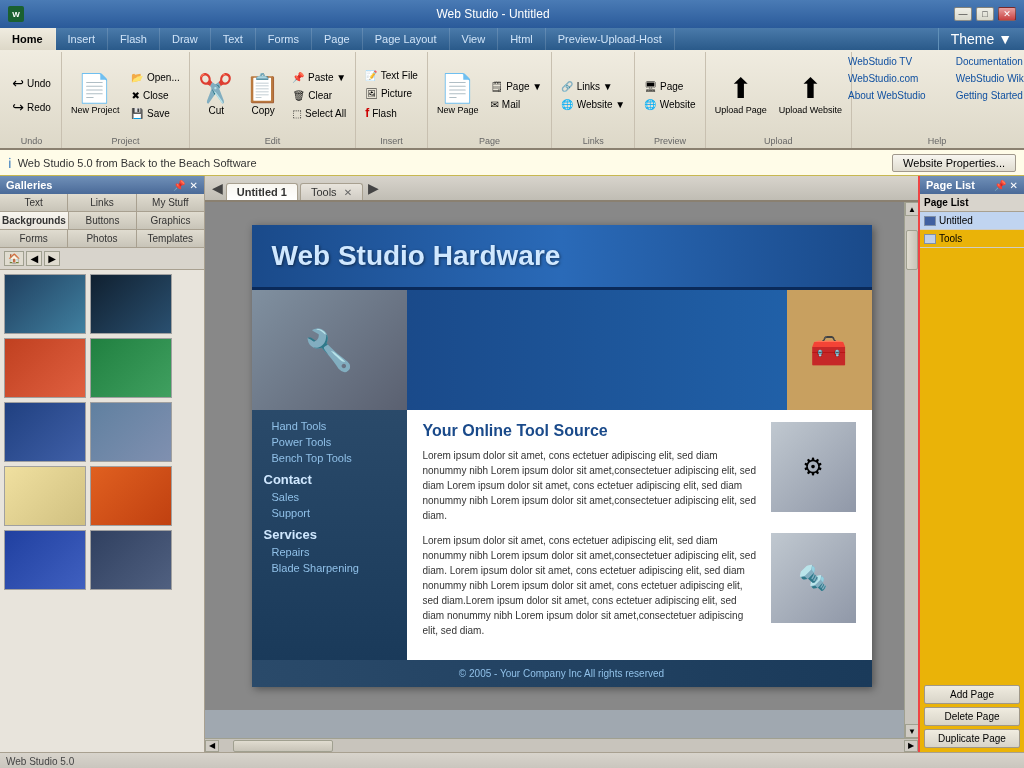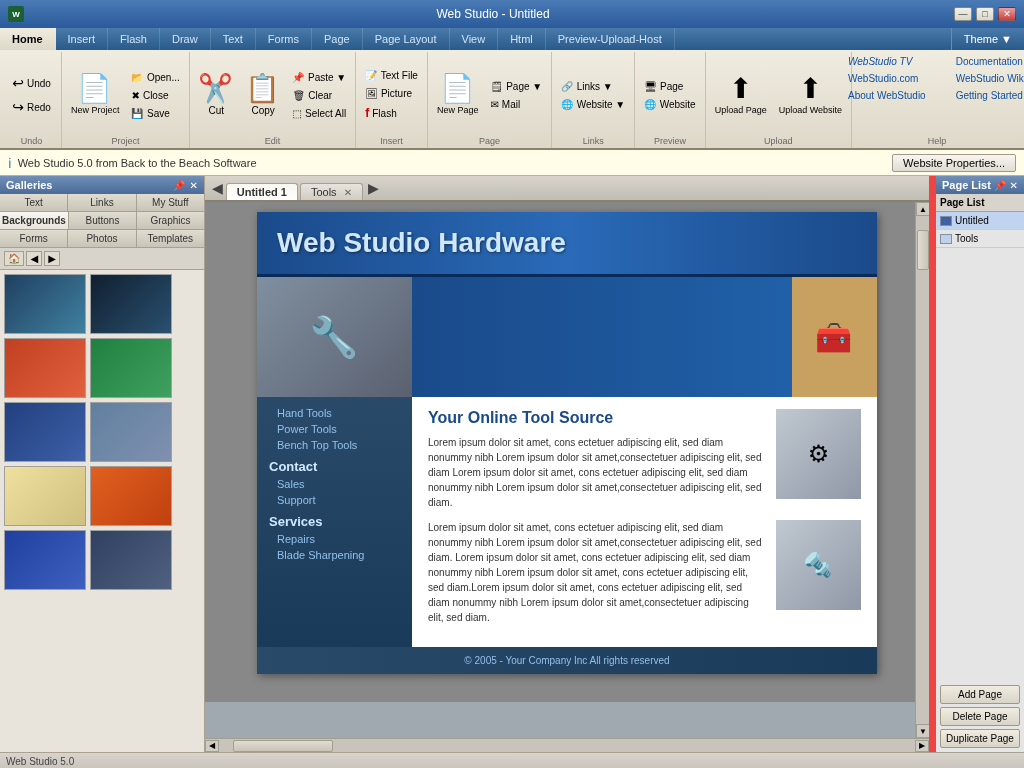--- a/index.html
+++ b/index.html
@@ -189,23 +189,23 @@
     .page-tab.active { background: linear-gradient(to bottom, #f8f6f0, #ffffff); font-weight: bold; }
     .tab-close { background: none; border: none; cursor: pointer; color: #666; margin-left: 4px; font-size: 10px; }
     #canvas-scroll {
       flex: 1;
       overflow: auto;
       position: relative;
     }
 
     
     #right-panel {
-      width: 95px;
-      background: #e5e5e5;
-      border-left: 7px solid #ef4444;
+      width: 106px;
+      background: #eab308;
+      border-left: 2px solid #ef4444;
       display: flex;
       flex-direction: column;
       flex-shrink: 0;
     }
     #page-list-header {
       background: linear-gradient(to bottom, #7090b8, #4a6a98);
       color: white;
       font-size: 11px;
       font-weight: bold;
       padding: 3px 6px;
@@ -314,21 +314,21 @@
       padding: 8px;
       font-size: 10px;
       clear: both;
     }
 
     
     .ribbon-theme {
       background: linear-gradient(to bottom, #4a7aaa, #2a5a8a);
       color: white;
       padding: 2px 12px;
-      font-size: 11px;
+      font-size: 14px;
       display: flex;
       align-items: center;
       cursor: pointer;
       height: 22px;
       border-left: 1px solid #6090b8;
     }
     .ribbon-tab {
       padding: 3px 12px;
       font-size: 11px;
       cursor: pointer;
@@ -576,21 +576,21 @@
       </div>
     </div>
     <div class="ribbon-group-label">Upload</div>
   </div>
 
   <div class="ribbon-group" style="flex:1;border-right:none;">
     <div class="ribbon-buttons" style="flex-wrap:wrap;align-content:flex-start;gap:0;">
       <div style="display:flex;flex-direction:column;gap:0;flex:1;">
         <div style="display:flex;gap:20px;">
           <div style="display:flex;flex-direction:column;gap:2px;">
-            <a class="rb-small" style="color:#1050a0;text-decoration:none;padding:1px 4px;font-style:italic;">WebStudio TV</a>
+            <a class="rb-small" style="color:#1050a0;text-decoration:none;padding:1px 4px;">WebStudio TV</a>
             <a class="rb-small" style="color:#1050a0;text-decoration:none;padding:1px 4px;">WebStudio.com</a>
             <a class="rb-small" style="color:#1050a0;text-decoration:none;padding:1px 4px;">About WebStudio</a>
           </div>
           <div style="display:flex;flex-direction:column;gap:2px;">
             <a class="rb-small" style="color:#1050a0;text-decoration:none;padding:1px 4px;">Documentation</a>
             <a class="rb-small" style="color:#1050a0;text-decoration:none;padding:1px 4px;">WebStudio Wiki</a>
             <a class="rb-small" style="color:#1050a0;text-decoration:none;padding:1px 4px;">Getting Started</a>
           </div>
         </div>
       </div>
@@ -657,21 +657,21 @@
   <div id="canvas-area">
     <div id="tabs-bar">
       <button class="nav-arrow">◀</button>
       <div class="page-tab active">Untitled 1</div>
       <div class="page-tab">Tools <button class="tab-close">✕</button></div>
       <button class="nav-arrow">▶</button>
     </div>
     <div id="canvas-scroll" style="position:relative;">
 
       <div style="background:#888;min-height:500px;padding:10px 20px 10px;position:relative;">
-        <div style="width:620px;margin:0 auto;background:white;box-shadow:2px 2px 8px rgba(0,0,0,0.4);" class="ws-site">
+        <div style="width:620px;margin:13px auto;background:white;box-shadow:2px 2px 8px rgba(0,0,0,0.4);" class="ws-site">
 
           <div class="ws-header">
             <h1>Web Studio Hardware</h1>
           </div>
 
           <div class="ws-hero">
             <div class="ws-hero-img">
               <div style="width:140px;height:115px;background:linear-gradient(135deg,#7080a0,#5060808);display:flex;align-items:center;justify-content:center;">
                 <div style="font-size:40px;color:#c0c8d8;">🔧</div>
               </div>

